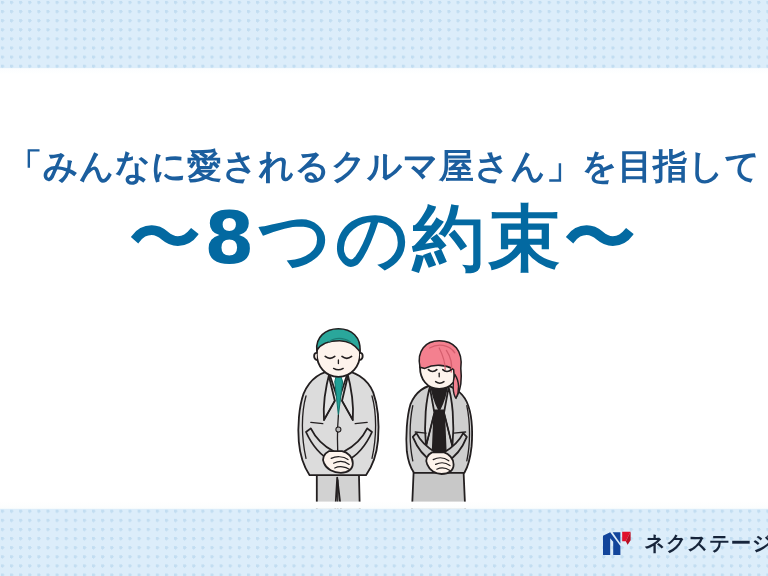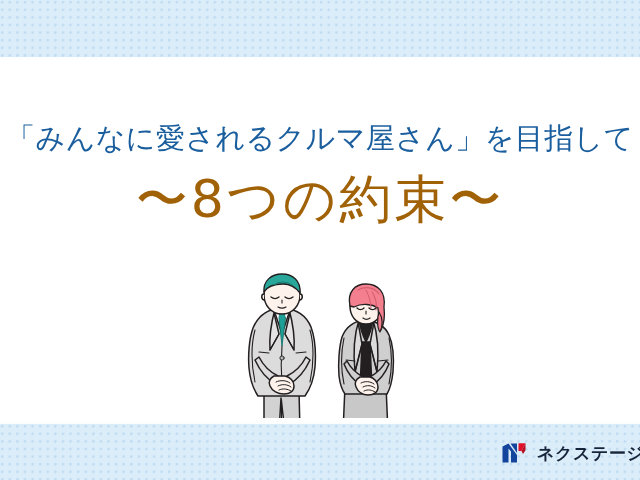--- a/index.html
+++ b/index.html
@@ -65,33 +65,33 @@
     top: 118px;
     width: 640px;
     text-align: center;
   }
 
   #headline-line1 {
     display: block;
     color: #1b5e9e;
     font-family: "DejaVu Sans", "Liberation Sans", sans-serif;
     font-size: 29px;
-    font-weight: normal;
+    font-weight: bold;
     letter-spacing: 0.4px;
     line-height: 40px;
     white-space: nowrap;
   }
 
   #headline-line2 {
     display: block;
     margin-top: 11px;
-    color: #a16207;
+    color: #0369a1;
     font-family: "DejaVu Sans", "Liberation Sans", sans-serif;
-    font-size: 52px;
-    font-weight: normal;
+    font-size: 60px;
+    font-weight: bold;
     letter-spacing: 3px;
     line-height: 60px;
     white-space: nowrap;
   }
 
   
   #illustration {
     position: absolute;
     left: 222px;
     top: 272px;

